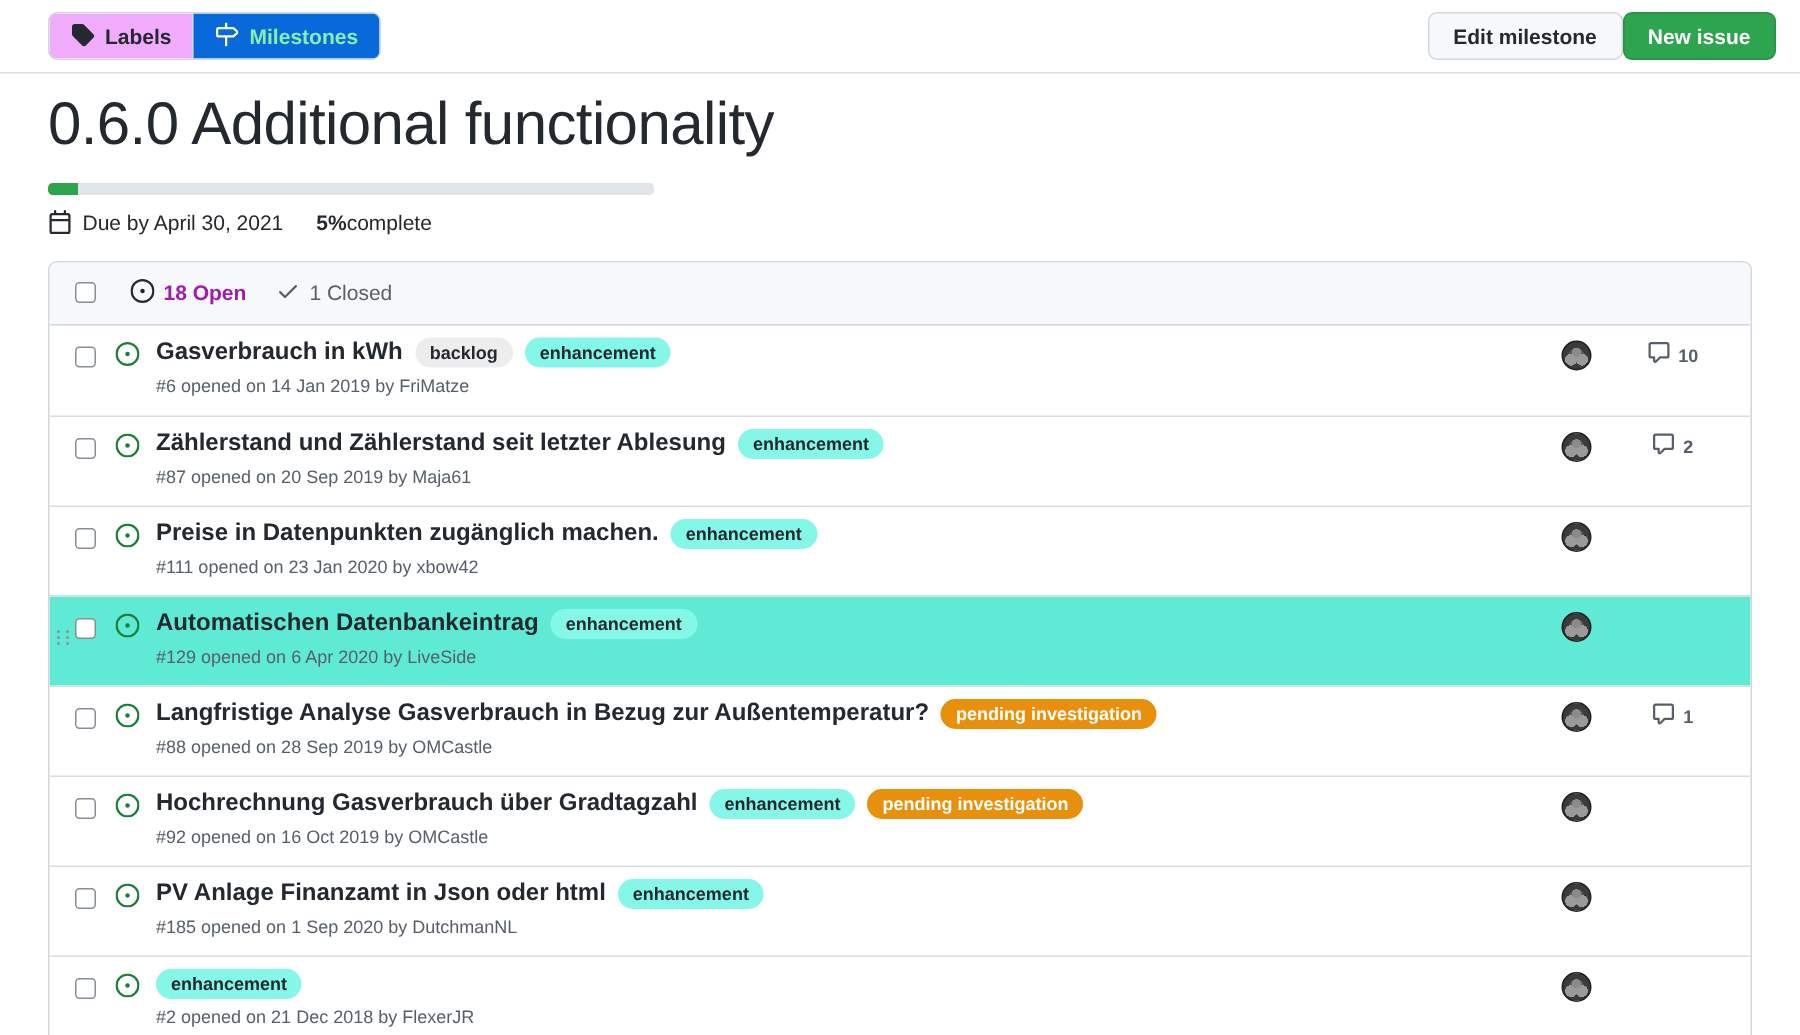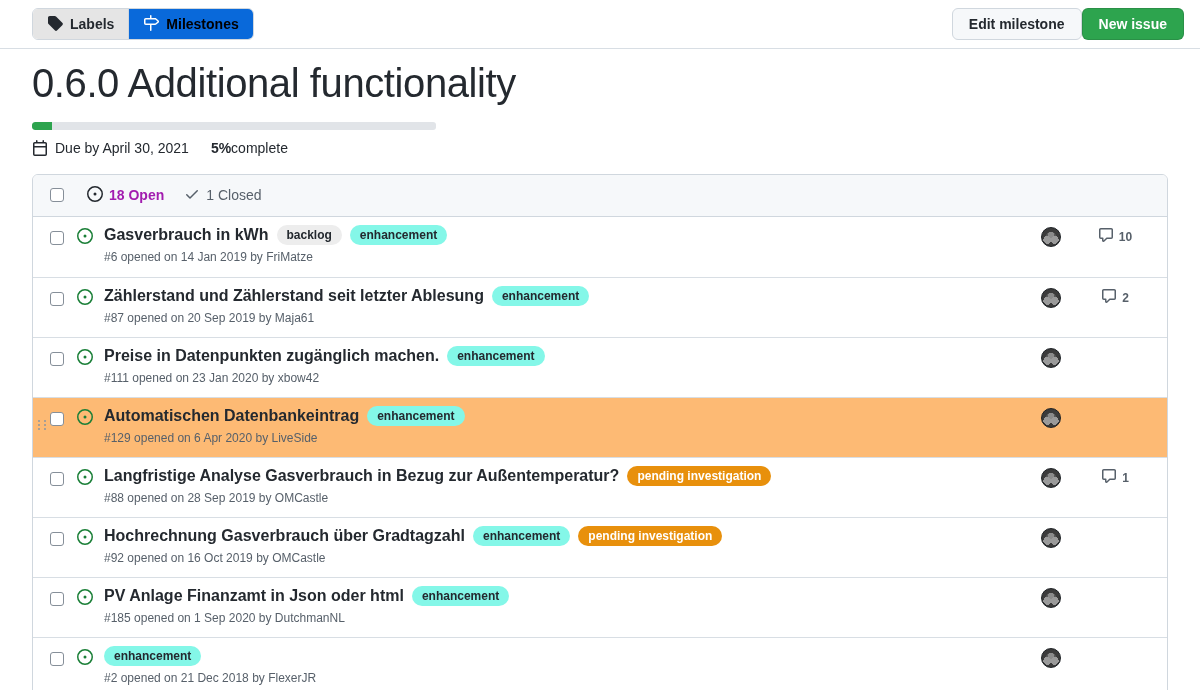--- a/index.html
+++ b/index.html
@@ -34,22 +34,22 @@
     padding: 0 14px;
     height: 30px;
     font-size: 14px;
     font-weight: bold;
     color: #24292f;
     background: #f6f8fa;
     cursor: pointer;
     border: none;
     white-space: nowrap;
   }
-  .seg-btn.inactive { background: #e5e5e5; align-items: center; }
-  .seg-btn.active { background: #0969da; color: #000000; }
+  .seg-btn.inactive { background: #f0abfc; align-items: center; }
+  .seg-btn.active { background: #0969da; color: #86efac; }
   .seg-divider { width: 1px; background: #d0d7de; }
 
   .toolbar-right {
     margin-left: auto;
     display: flex;
     align-items: center;
     gap: 0;
     padding-right: 8px;
   }
   .btn {
@@ -158,21 +158,21 @@
   
   .issue-row {
     display: flex;
     align-items: flex-start;
     padding: 8px 16px 8px 17px;
     border-top: 1px solid #d8dee4;
     position: relative;
     min-height: 60px;
   }
   .issue-row:first-of-type { border-top: none; }
-  .issue-row.hovered { background: #fdba74; }
+  .issue-row.hovered { background: #5eead4; }
 
   .grip {
     position: absolute;
     left: 5px;
     top: 22px;
     width: 10px;
     display: grid;
     grid-template-columns: 3px 3px;
     gap: 2px 3px;
     cursor: grab;

